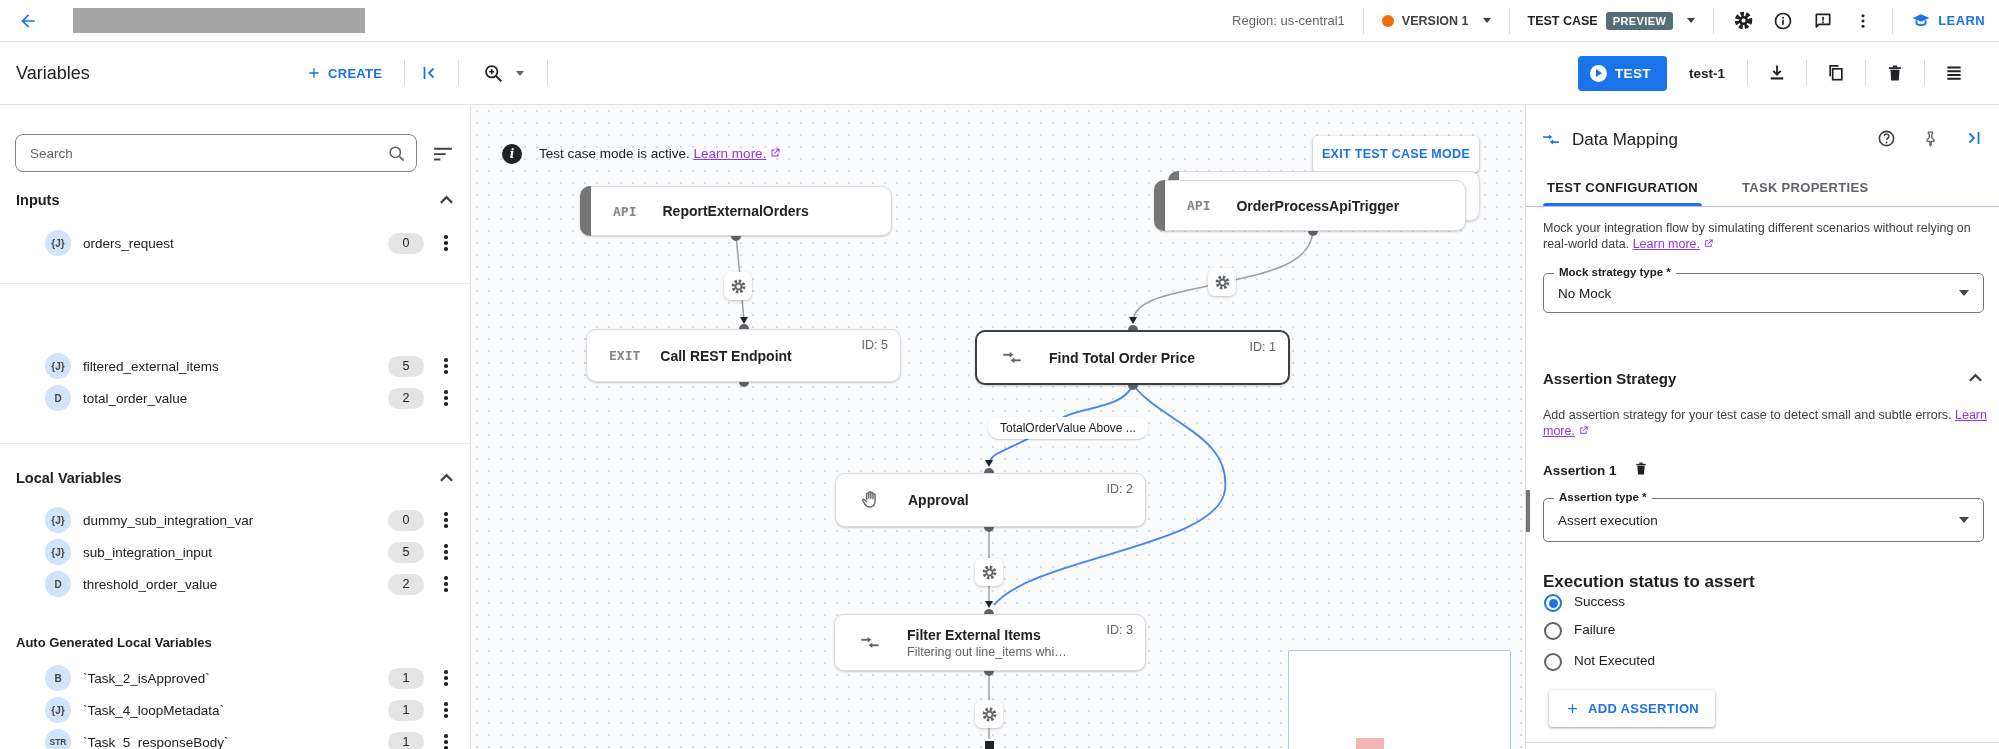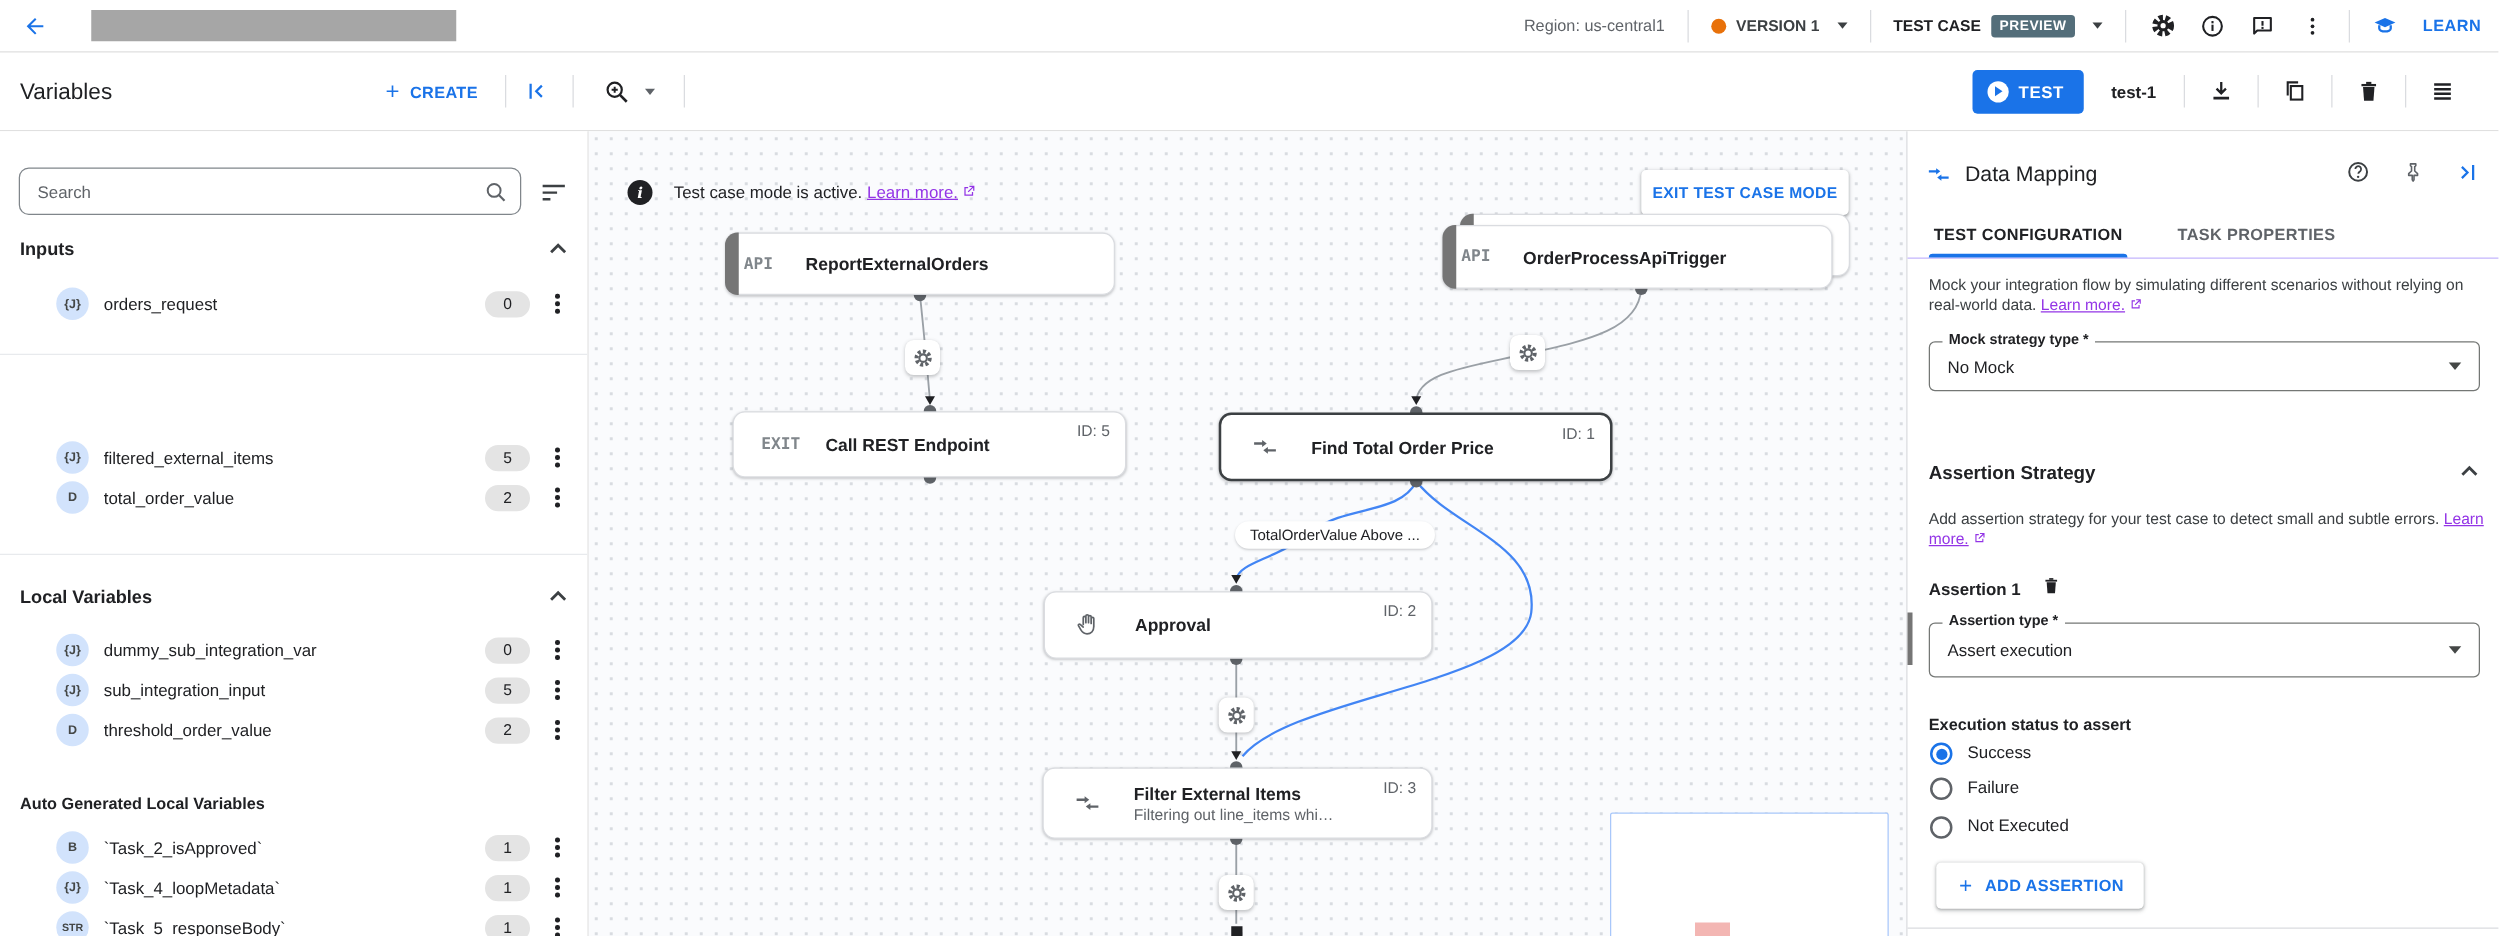--- a/index.html
+++ b/index.html
@@ -17,21 +17,21 @@
   .hright{ margin-left:auto; display:flex; align-items:center; gap:18px; }
   .region{ font-size:13px; color:#5f6368; }
   .ver{ display:flex; align-items:center; gap:8px; font-size:12.5px; font-weight:bold; color:#3c4043; }
   .odot{ width:12px; height:12px; border-radius:50%; background:#e8710a; }
   .caret{ width:0; height:0; border-left:4.5px solid transparent; border-right:4.5px solid transparent;
           border-top:5.5px solid #3c4043; display:inline-block; margin-left:6px; }
   .tcase{ display:flex; align-items:center; gap:8px; font-size:12.5px; font-weight:bold; color:#202124; }
   .badge-preview{ background:#546e7a; color:#fff; font-size:11px; font-weight:bold; letter-spacing:.4px;
                   padding:3px 7px; border-radius:3px; }
   .hicon{ width:22px; height:22px; display:flex; align-items:center; justify-content:center; cursor:pointer; }
-  .learn{ display:flex; align-items:center; gap:20px; color:#1a73e8; font-weight:bold; font-size:13px; letter-spacing:.4px; }
+  .learn{ display:flex; align-items:center; gap:7px; color:#1a73e8; font-weight:bold; font-size:13px; letter-spacing:.4px; }
 
   
   .toolbar{ position:absolute; top:42px; left:0; right:0; height:63px; display:flex; align-items:center;
             border-bottom:1px solid #e0e0e0; padding:0 16px; }
   .page-title{ font-size:18px; color:#202124; }
   .create-btn{ position:absolute; left:306px; display:flex; align-items:center; gap:6px; color:#1a73e8;
                font-weight:bold; font-size:13px; letter-spacing:.3px; cursor:pointer; }
   .tb-div1{ position:absolute; left:404px; } .tb-div2{ position:absolute; left:458px; } .tb-div3{ position:absolute; left:547px; }
   .collapse-left{ position:absolute; left:416px; width:26px; height:26px; display:flex; align-items:center; justify-content:center; cursor:pointer;}
   .zoom-ctl{ position:absolute; left:483px; display:flex; align-items:center; gap:6px; cursor:pointer; }
@@ -82,21 +82,21 @@
   .extlink{ display:inline-block; vertical-align:-1px; margin-left:3px; }
   .exit-btn{ position:absolute; left:842px; top:5px; width:166px; height:36px; background:#fff; border:none; border-radius:4px;
              box-shadow:0 1px 2px rgba(60,64,67,.3),0 1px 3px 1px rgba(60,64,67,.15); color:#1a73e8; font-weight:bold;
              font-size:12.5px; letter-spacing:.3px; cursor:pointer; font-family:"Liberation Sans",sans-serif; }
   .node{ position:absolute; background:#fff; border:1px solid #dadce0; border-radius:10px;
          box-shadow:0 1px 2px rgba(60,64,67,.25); display:flex; align-items:center; cursor:pointer; }
   .node.selected{ border:2px solid #3c4043; }
   .node .accent{ position:absolute; left:-1px; top:-1px; bottom:-1px; width:11px; background:#757575;
                  border-radius:10px 0 0 10px; }
   .node .glyph{ font-family:"DejaVu Sans Mono",monospace; font-weight:bold; font-size:13px; color:#80868b;
-                margin-left:14px; flex:none; }
+                margin-left:32px; flex:none; }
   .node .nicon{ margin-left:24px; flex:none; display:flex; }
   .node .ntitle{ font-size:14px; font-weight:bold; color:#202124; margin-left:26px; }
   .node .nid{ position:absolute; top:8px; right:12px; font-size:12.5px; color:#5f6368; font-weight:normal; }
   .node .ncol{ margin-left:26px; display:flex; flex-direction:column; gap:2px; }
   .node .nsub{ font-size:12.5px; color:#5f6368; font-weight:normal; }
   .backcard{ position:absolute; background:#fff; border:1px solid #dadce0; border-radius:10px;
              box-shadow:0 1px 2px rgba(60,64,67,.25); }
   .backcard .accent{ position:absolute; left:-1px; top:-1px; bottom:-1px; width:11px; background:#757575;
                      border-radius:10px 0 0 10px; }
   .gear-chip{ position:absolute; width:28px; height:28px; background:#fff; border-radius:7px;
@@ -126,21 +126,21 @@
                  display:flex; align-items:center; padding:0 14px; cursor:pointer; }
   .select-field .flabel{ position:absolute; top:-8px; left:10px; background:#fff; padding:0 5px; font-size:11.5px;
                          font-weight:bold; color:#202124; }
   .select-field .val{ font-size:13.5px; color:#202124; }
   .select-field .caret{ margin-left:auto; border-top-color:#444746; border-left-width:5.5px; border-right-width:5.5px; border-top-width:6.5px;}
   .p-sec-head{ position:absolute; left:17px; right:16px; display:flex; align-items:center; }
   .p-sec-head .t{ font-size:15px; font-weight:bold; color:#202124; }
   .p-sec-head .chev{ margin-left:auto; cursor:pointer; }
   .assert-item{ position:absolute; left:17px; display:flex; align-items:center; gap:16px; }
   .assert-item .t{ font-size:13.5px; font-weight:bold; color:#202124; }
-  .exec-label{ position:absolute; left:17px; font-size:13px; font-weight:bold; color:#202124; }
+  .exec-label{ position:absolute; left:17px; font-size:17px; font-weight:bold; color:#202124; }
   .radio-row{ position:absolute; left:18px; display:flex; align-items:flex-start; gap:12px; cursor:pointer; }
   .radio{ width:18px; height:18px; border:2px solid #5f6368; border-radius:50%; flex:none;
           display:flex; align-items:center; justify-content:center; }
   .radio.checked{ border-color:#1a73e8; }
   .radio.checked::after{ content:""; width:9px; height:9px; border-radius:50%; background:#1a73e8; }
   .radio-label{ font-size:13.5px; color:#202124; }
   .add-assert{ position:absolute; left:23px; top:585px; height:37px; padding:0 16px; background:#fff; border:none;
                border-radius:4px; box-shadow:0 1px 2px rgba(60,64,67,.3),0 1px 3px 1px rgba(60,64,67,.15);
                color:#1a73e8; font-weight:bold; font-size:13px; letter-spacing:.3px; display:flex; align-items:center;
                gap:8px; cursor:pointer; font-family:"Liberation Sans",sans-serif; }

